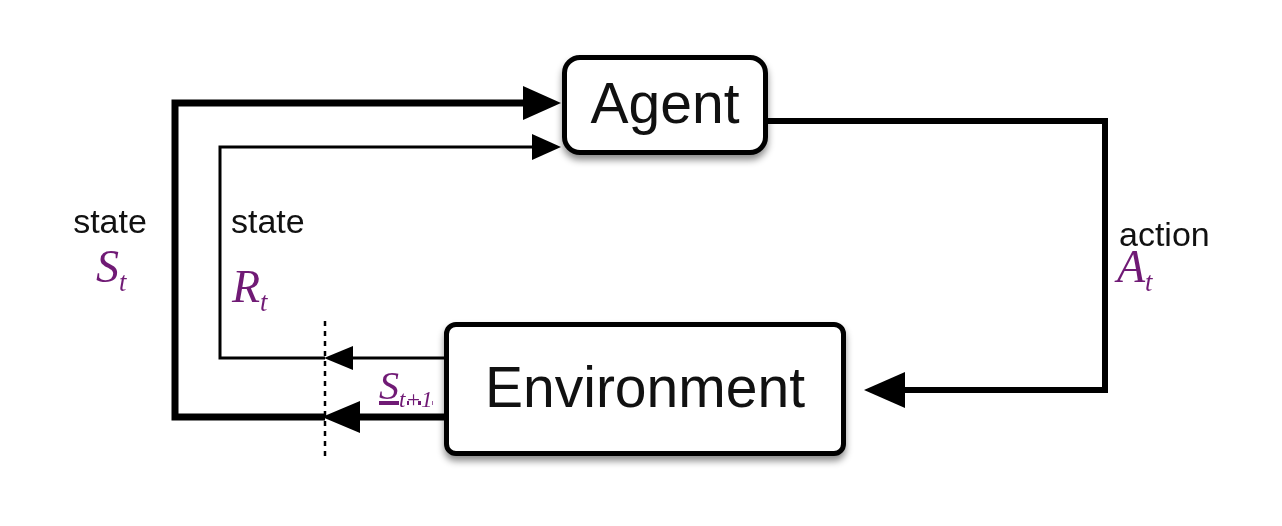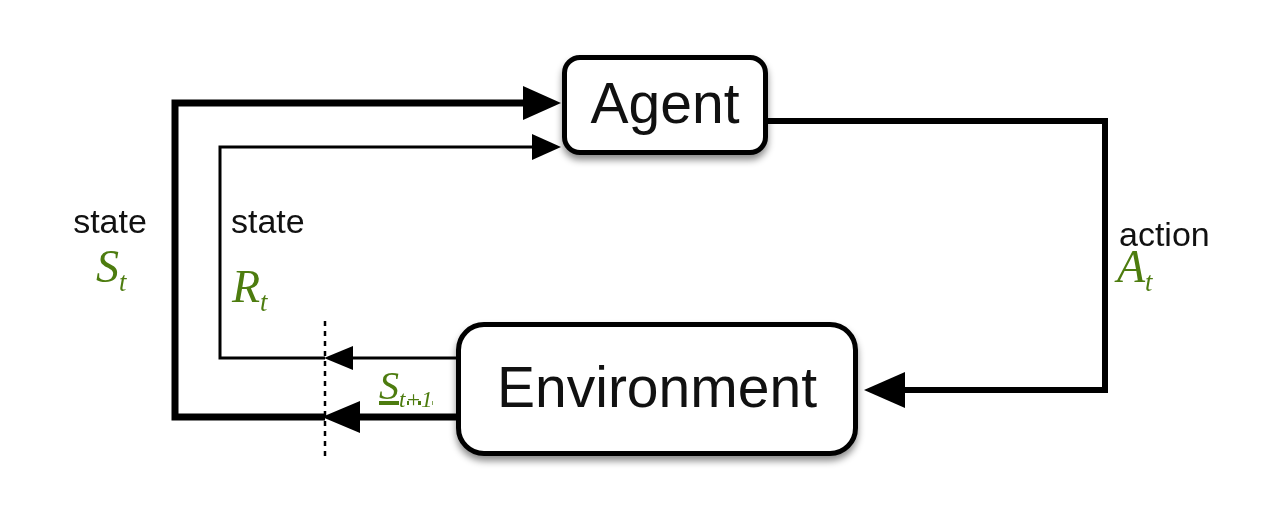--- a/index.html
+++ b/index.html
@@ -41,46 +41,46 @@
     box-shadow: 0 5px 7px rgba(0,0,0,0.45);
   }
   .node-box.agent {
     left: 562px;
     top: 55px;
     width: 206px;
     height: 100px;
     border-radius: 18px;
   }
   .node-box.environment {
-    left: 456px;
+    left: 444px;
     top: 322px;
     width: 402px;
     height: 134px;
-    border-radius: 28px;
+    border-radius: 12px;
   }
   .node-label {
     font-size: 57px;
     color: #111111;
     letter-spacing: 0px;
     white-space: nowrap;
     padding-bottom: 4px;
   }
   .word-label {
     position: absolute;
     z-index: 3;
     font-size: 34px;
     color: #111111;
     white-space: nowrap;
   }
   .math-sym {
     position: absolute;
     z-index: 3;
     font-family: "Liberation Serif", serif;
     font-style: italic;
-    color: #4d7c0f;
+    color: #701a75;
     white-space: nowrap;
   }
   .math-sym.big { font-size: 46px; }
   .math-sym.mid { font-size: 40px; }
   .math-sym sub {
     font-size: 0.58em;
     line-height: 0;
     vertical-align: -0.35em;
   }
   #lbl-state  { left: 60px;  top: 202px; width: 100px; text-align: center; }

